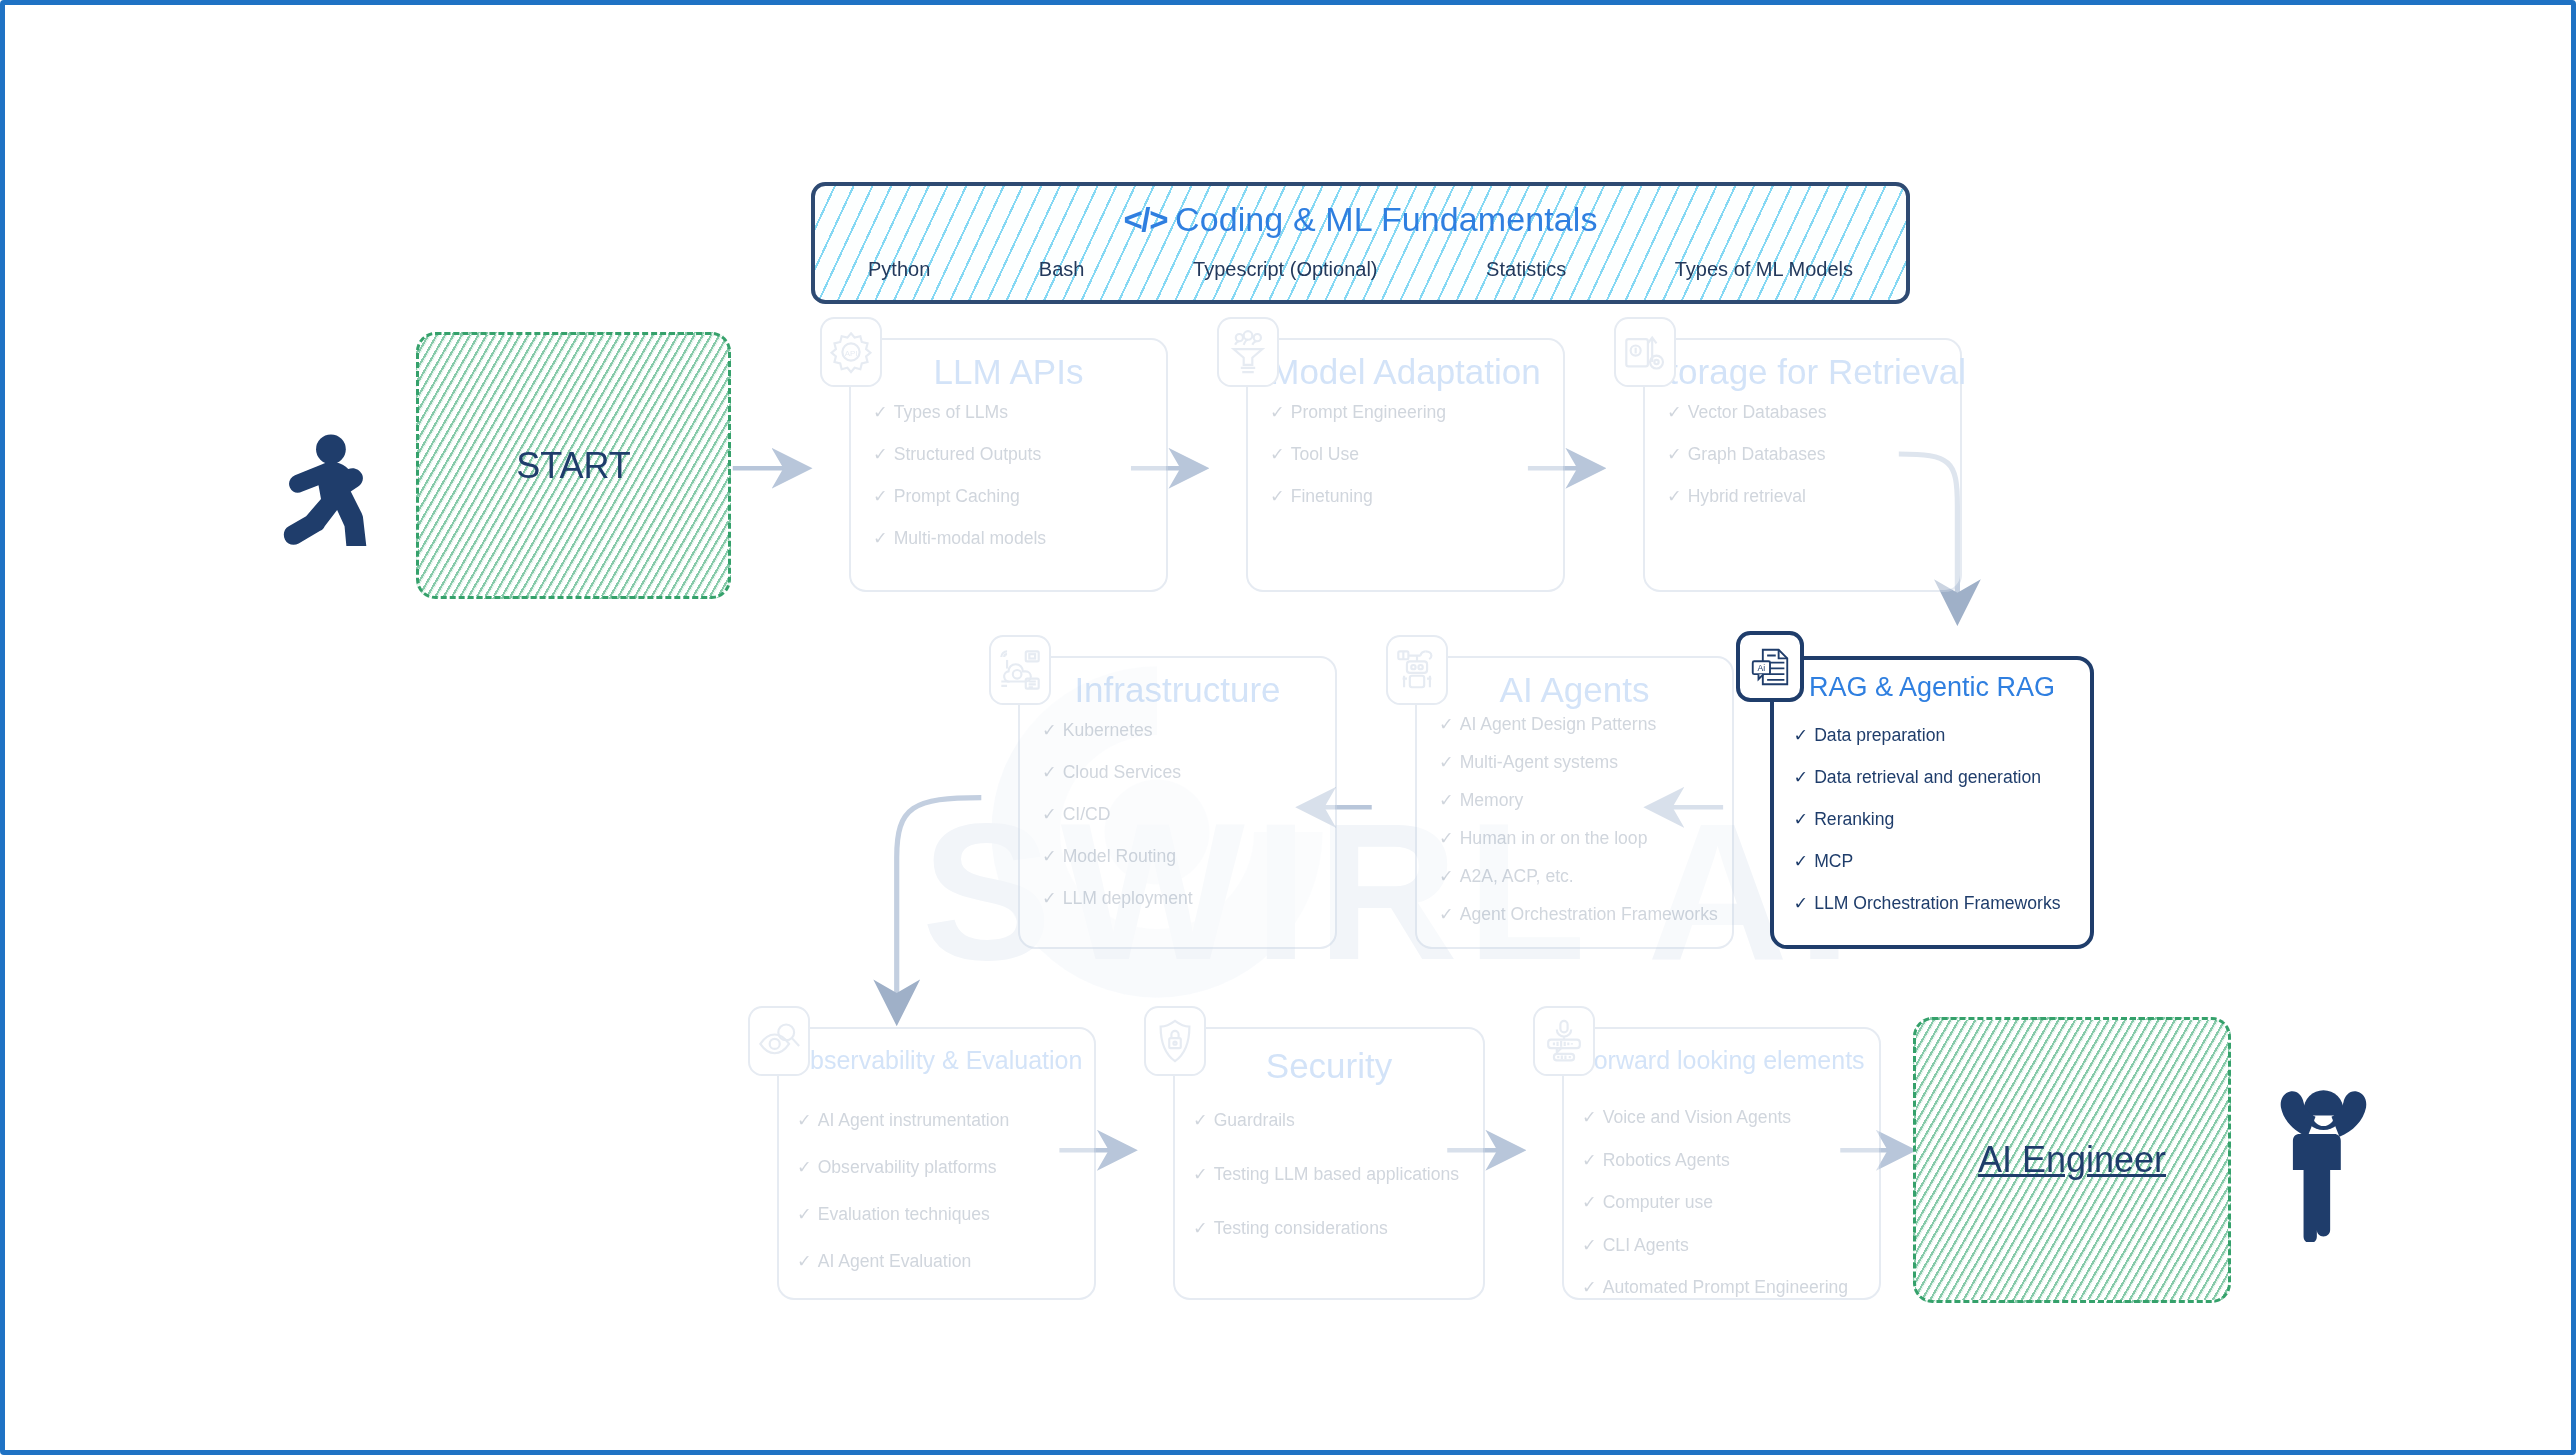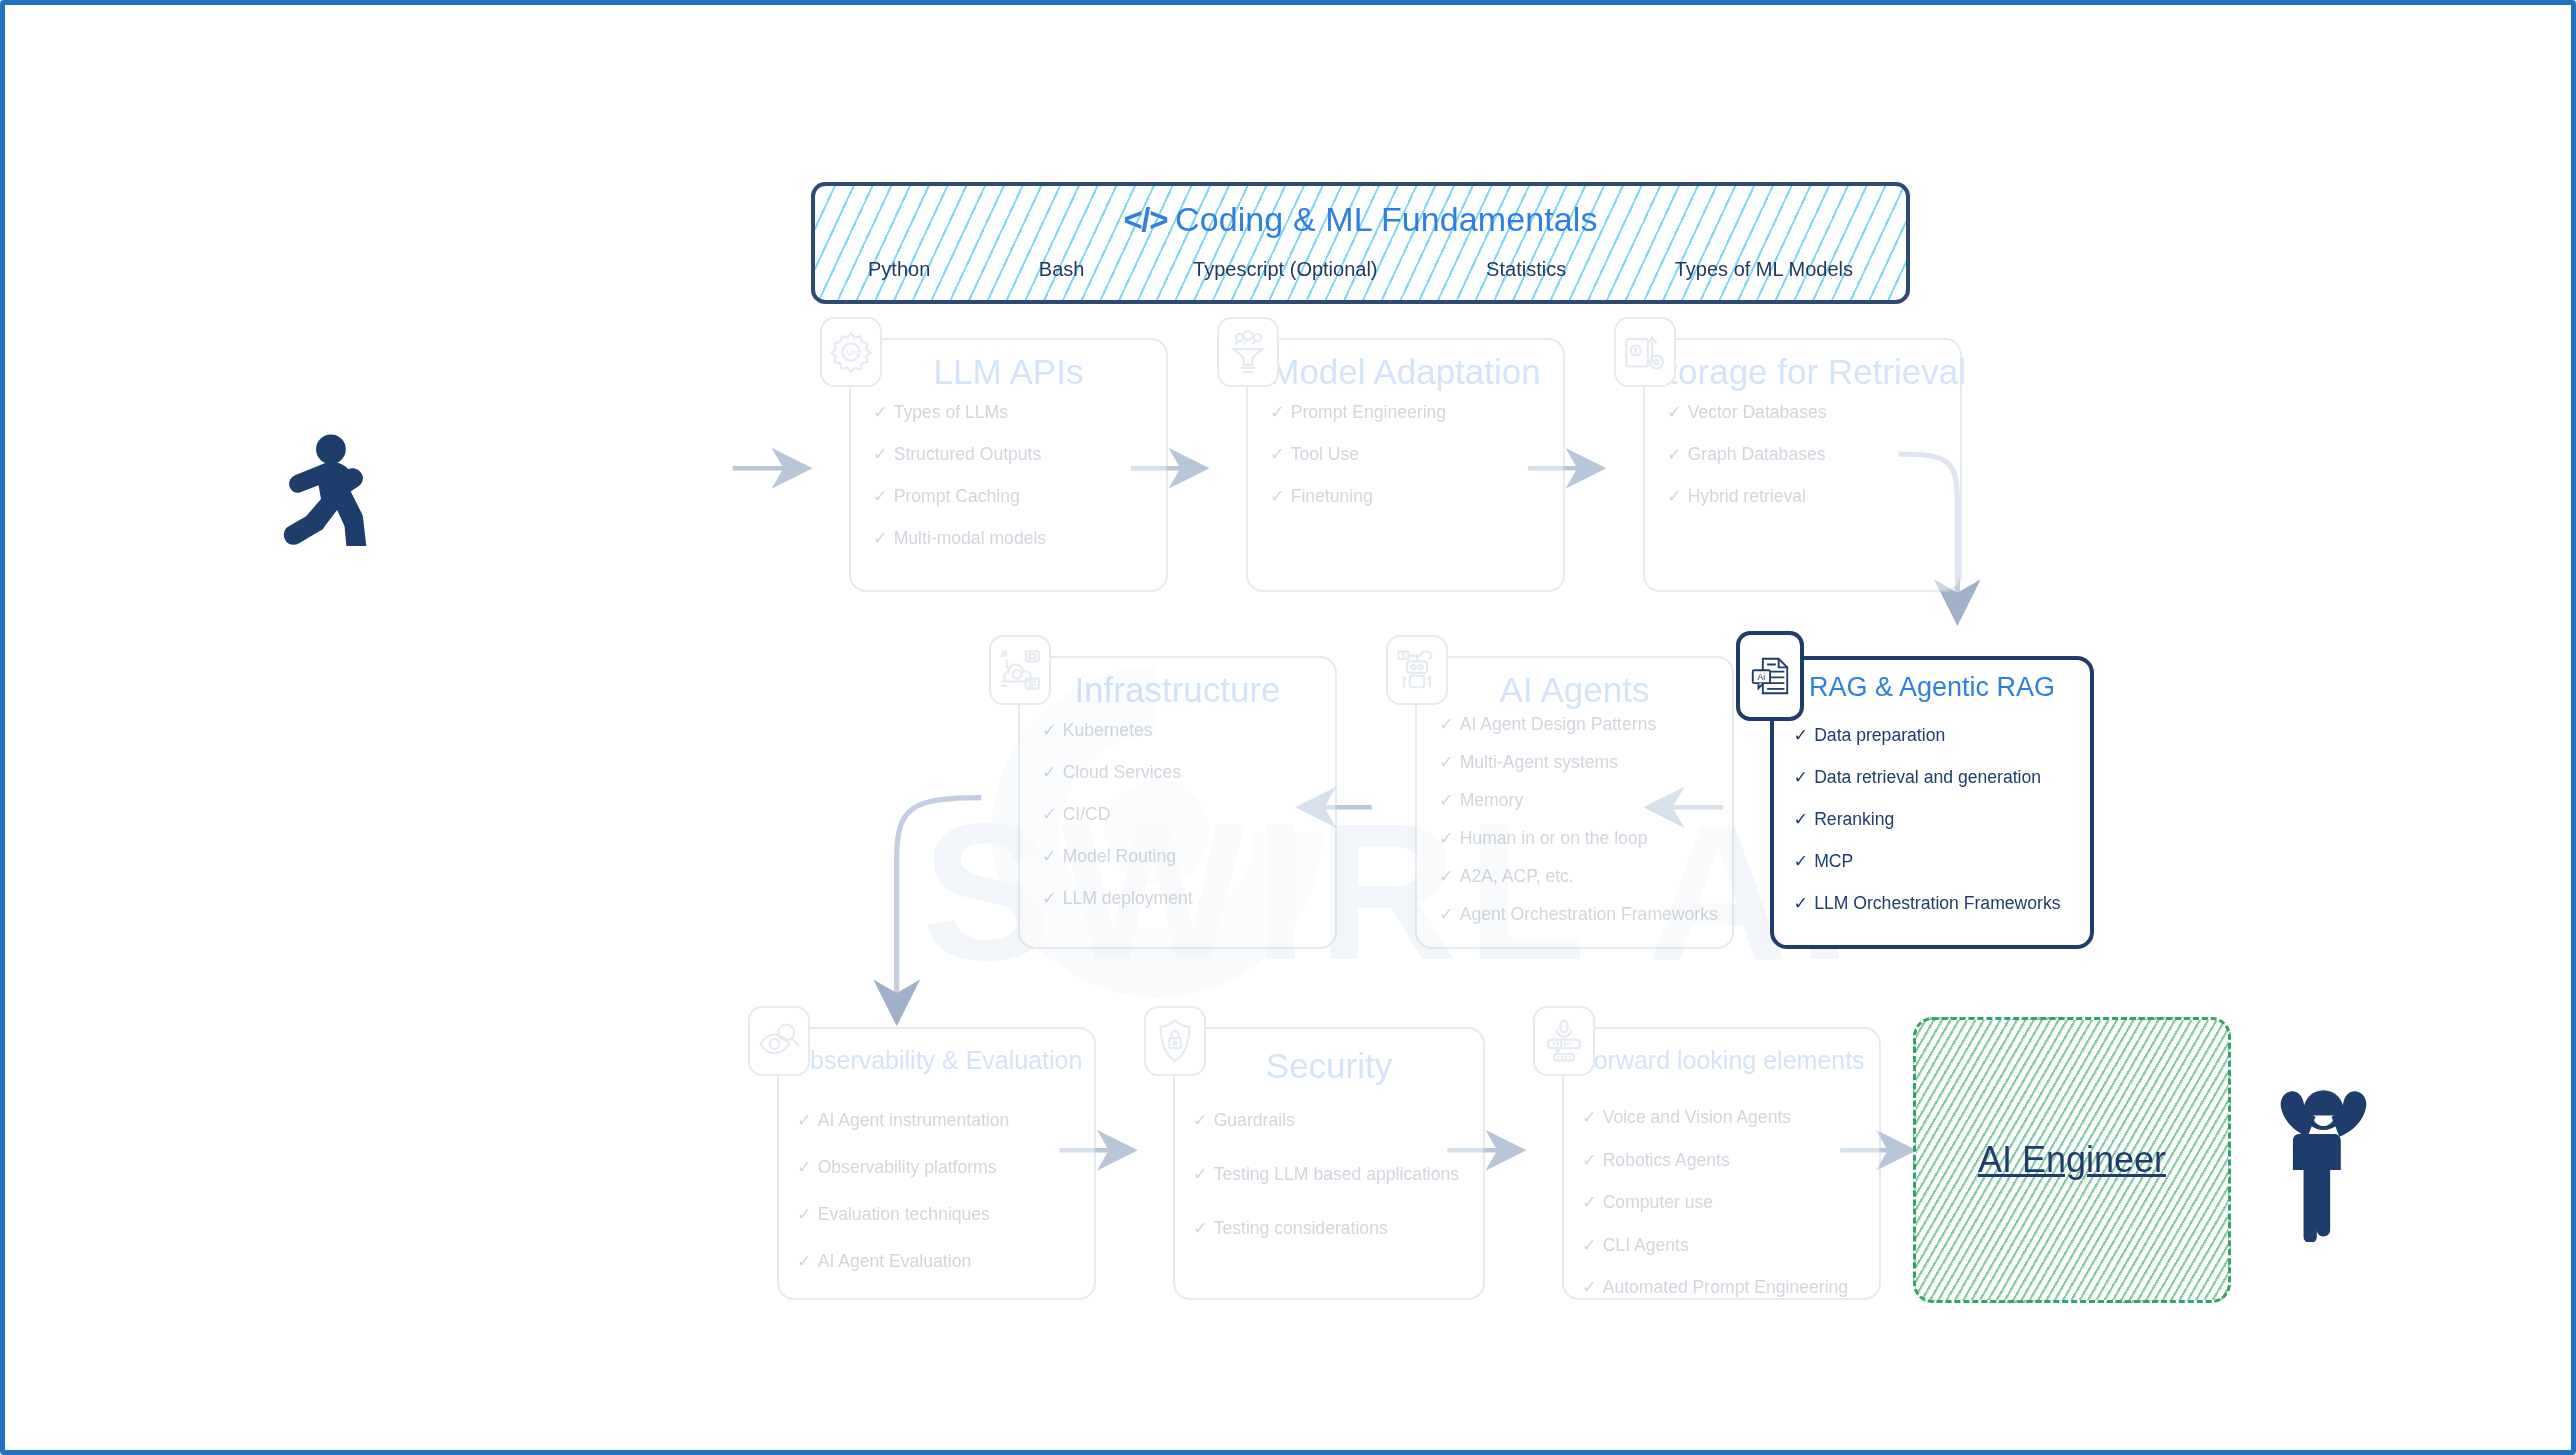--- a/index.html
+++ b/index.html
@@ -146,20 +146,23 @@
       <span class="fund-item">Typescript (Optional)</span>
       <span class="fund-item">Statistics</span>
       <span class="fund-item">Types of ML Models</span>
     </div>
   </div>
 
   <svg class="figure" style="left:254px;top:417px;width:124px;height:124px;" viewBox="0 0 100 100">
     <circle cx="58" cy="22" r="12" fill="#1f3d6b"></circle>
     <path d="M70 36c-5-4-13-5-19-2l-22 9c-4 2-6 6-4 10s6 5 10 3l13-5 2 11-12 14-14 8c-4 2-5 7-3 11s7 5 11 3l17-10c2-1 3-2 4-4l10-13 6 13 2 22c0 5 4 8 9 7s7-5 7-9l-3-26c0-2-1-4-2-6l-8-16 6-4c3-2 5-6 3-10s-7-6-11-4z" fill="#1f3d6b"></path>
   </svg>
+  <div class="hatchbox" style="left:411px;top:327px;width:315px;height:267px;">
+    <span>START</span>
+  </div>
 
   <div class="card ghost" style="left:807px;top:333px;width:319px;height:254px;">
     <div class="card-icon">
       <svg viewBox="0 0 64 64" fill="none" stroke="#c8d3e3" stroke-width="3">
         <path d="M32 6l5 6 8-2 2 8 8 2-2 8 6 5-6 5 2 8-8 2-2 8-8-2-5 6-5-6-8 2-2-8-8-2 2-8-6-5 6-5-2-8 8-2 2-8 8 2z"></path>
         <circle cx="32" cy="32" r="12"></circle>
         <text x="32" y="37" font-size="11" fill="#c8d3e3" stroke="none" text-anchor="middle" font-family="Liberation Sans, sans-serif">API</text>
       </svg>
     </div>
     <div class="card-title">LLM APIs</div>
@@ -316,21 +319,21 @@
           <span>A2A, ACP, etc.</span>
         </div>
       <div class="li" style="margin-bottom:0">
           <span class="chk">✓</span>
           <span>Agent Orchestration Frameworks</span>
         </div>
     </div>
   </div>
 
   <div class="card hl" style="left:1765px;top:651px;width:324px;height:293px;">
-    <div class="card-icon" style="left:-38px;top:-29px;width:68px;height:90px;">
+    <div class="card-icon" style="left:-38px;top:-29px;width:68px;height:71px;">
       <svg viewBox="0 0 64 64" fill="none" stroke="#1f3d6b" stroke-width="2.6">
         <path d="M22 8h22l12 12v36H22z"></path>
           <path d="M44 8v12h12"></path>
         <path d="M28 16h12M28 26h24M28 34h24M28 42h24M28 50h24"></path>
         <rect x="8" y="24" width="24" height="18" rx="2" fill="#fff"></rect>
         <path d="M16 42v7l7-7" fill="#fff"></path>
         <text x="20" y="37" font-size="12" fill="#1f3d6b" stroke="none" text-anchor="middle" font-family="Liberation Sans, sans-serif">Ai</text>
       </svg>
     </div>
     <div class="card-title">RAG &amp; Agentic RAG</div>

